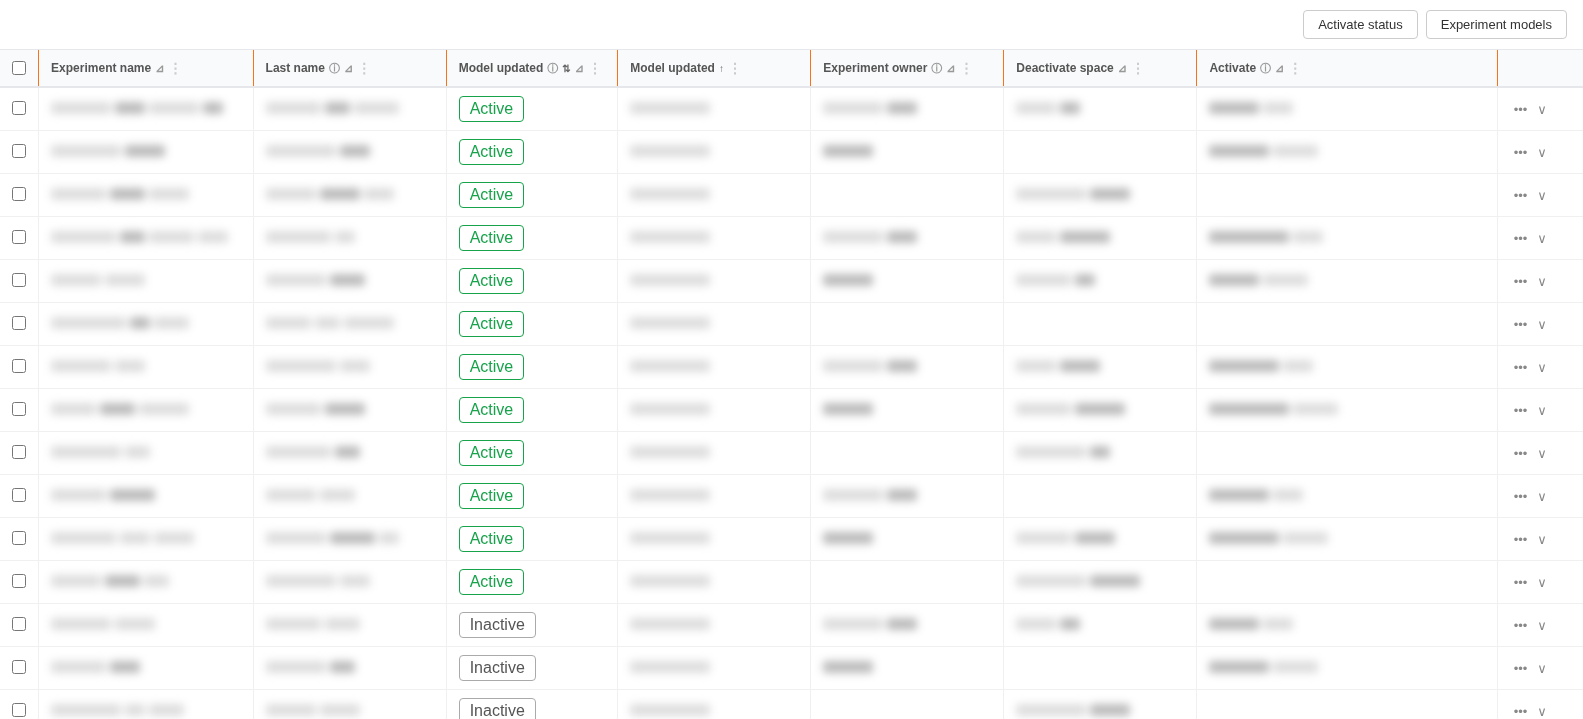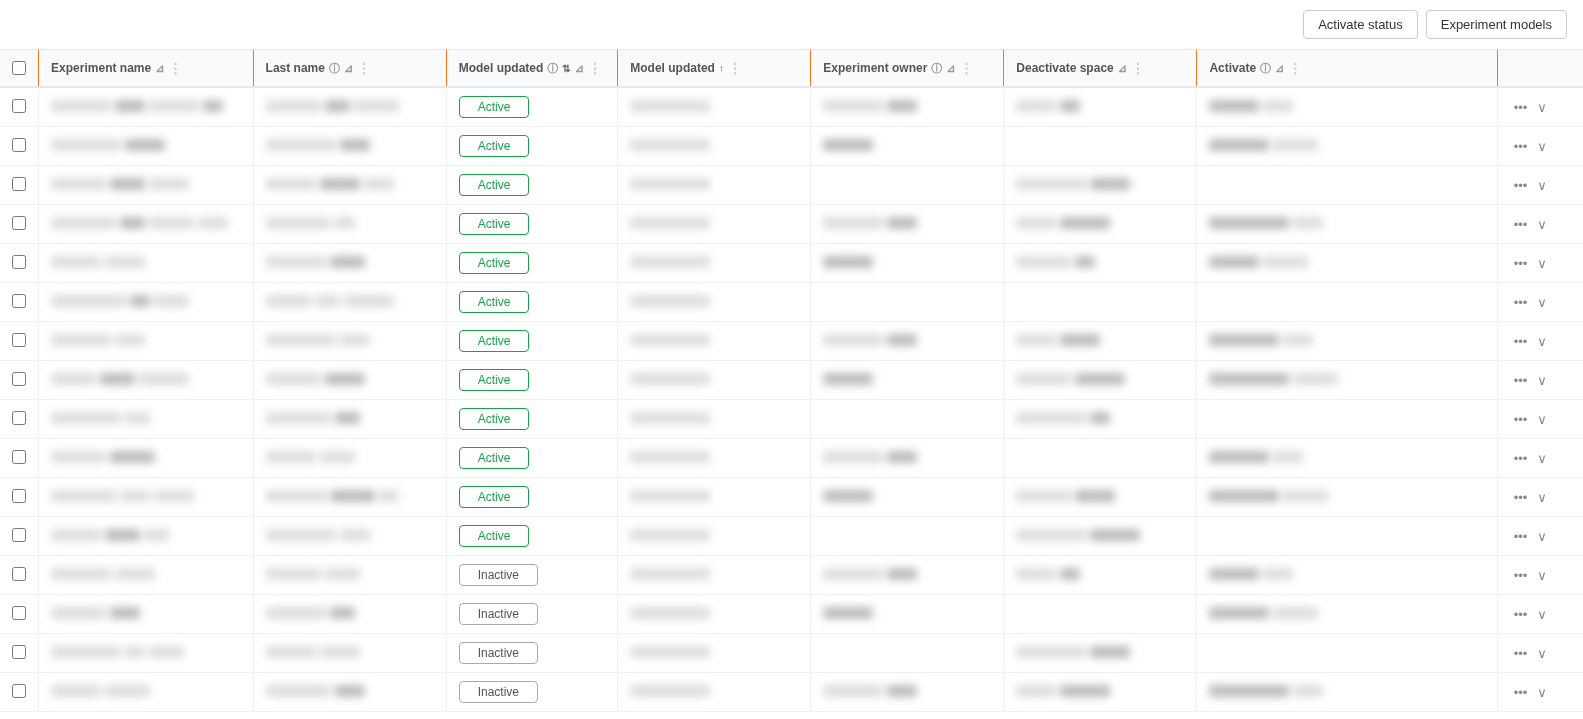--- a/index.html
+++ b/index.html
@@ -84,23 +84,23 @@
     }
 
     input[type="checkbox"] {
       width: 14px;
       height: 14px;
       cursor: pointer;
     }
 
     .status-badge {
       display: inline-block;
-      padding: 3px 18px;
+      padding: 3px 10px;
       border-radius: 4px;
-      font-size: 12px;
+      font-size: 16px;
       font-weight: 500;
     }
 
     .status-active {
       border: 1.5px solid #16a34a;
       color: #16a34a;
       background: #fff;
     }
 
     .status-inactive {

